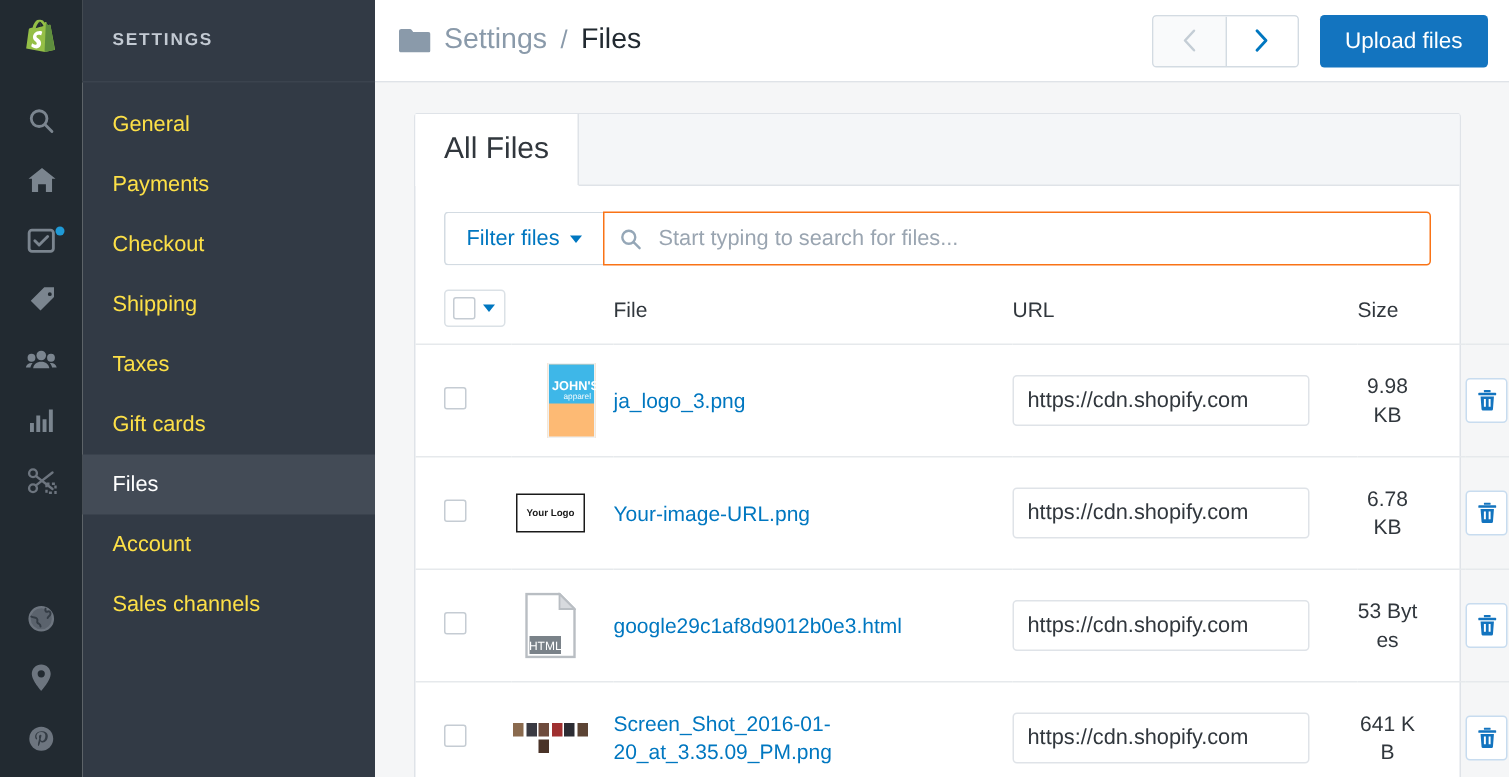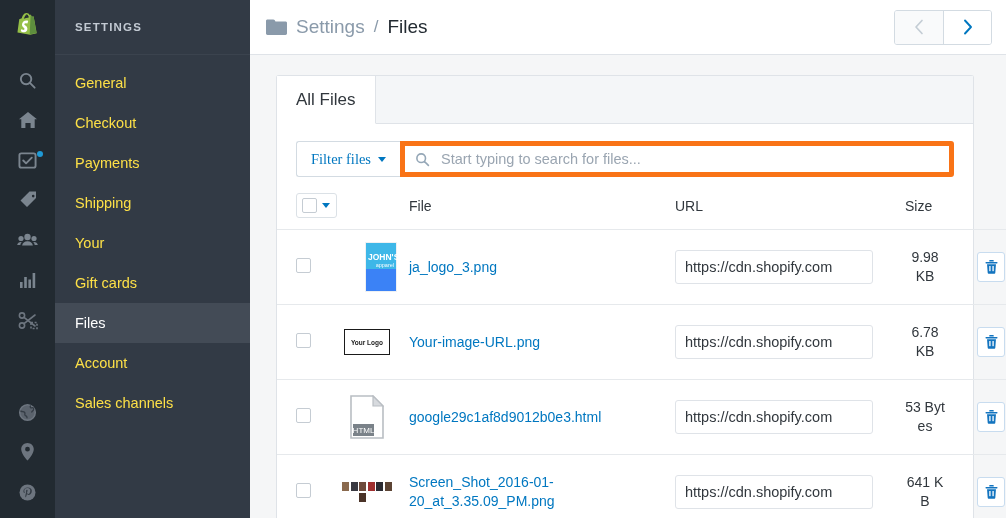--- a/index.html
+++ b/index.html
@@ -176,21 +176,21 @@
   .tabs {
     display: flex;
     border-bottom: 1px solid #dfe3e8;
     background: #f4f6f8;
     height: 48px;
   }
   .tab {
     padding: 0 19px;
     display: flex;
     align-items: center;
-    font-size: 17px;
+    font-size: 20px;
     color: #31373d;
     cursor: pointer;
     background: #f4f6f8;
     border-right: 1px solid #dfe3e8;
   }
   .tab.active {
     background: #ffffff;
     border-bottom: 1px solid #ffffff;
     margin-bottom: -1px;
   }
@@ -206,32 +206,32 @@
     border-radius: 3px 0 0 3px;
     background: #ffffff;
     color: #0077c0;
     font-size: 14.5px;
     height: 36px;
     padding: 0 14px;
     display: flex;
     align-items: center;
     gap: 7px;
     cursor: pointer;
-    font-family: Liberation Serif, serif;
+    font-family: Liberation Sans, sans-serif;
     white-space: nowrap;
   }
   .caret {
     width: 0; height: 0;
     border-left: 4.5px solid transparent;
     border-right: 4.5px solid transparent;
     border-top: 5px solid #0077c0;
   }
   .search-box {
     flex: 1 1 auto;
-    border: 5px solid #f97316;
+    border: 1px solid #f97316;
     border-radius: 0 3px 3px 0;
     background: #ffffff;
     height: 36px;
     display: flex;
     align-items: center;
     padding: 0 10px;
     gap: 9px;
     min-width: 0;
   }
   .search-icon { color: #95a7b7; display: flex; align-items: center; }
@@ -331,21 +331,21 @@
     display: flex;
     align-items: center;
     justify-content: center;
     cursor: pointer;
     color: #1374bf;
   }
 
   
   .thumb-johns {
     width: 32px; height: 50px;
-    background: #3b82f6;
+    background: #fdba74;
     border: 1px solid #eef1f3;
     display: flex; flex-direction: column; margin-left: 28px;
   }
   .thumb-johns .top {
     background: #3eb7e8;
     height: 26px;
     color: #ffffff;
     font-size: 8.5px;
     font-weight: bold;
     display: flex;
@@ -470,30 +470,30 @@
     </div>
   </div>
 
   <div class="settings-nav">
     <div class="settings-title">SETTINGS</div>
     <div class="nav-list">
       <div class="nav-item">
           <span>General</span>
         </div>
       <div class="nav-item">
+          <span>Payments</span>
+        </div>
+      <div class="nav-item">
           <span>Checkout</span>
-        </div>
-      <div class="nav-item">
-          <span>Payments</span>
         </div>
       <div class="nav-item">
           <span>Shipping</span>
         </div>
       <div class="nav-item">
-          <span>Your</span>
+          <span>Taxes</span>
         </div>
       <div class="nav-item">
           <span>Gift cards</span>
         </div>
       <div class="nav-item active">
           <span>Files</span>
         </div>
       <div class="nav-item">
           <span>Account</span>
         </div>
@@ -522,20 +522,21 @@
             <svg width="10" height="16" viewBox="0 0 10 16" fill="none" stroke="currentColor" stroke-width="1.7" stroke-linecap="round" stroke-linejoin="round">
               <polyline points="8,1.5 2,8 8,14.5"></polyline>
             </svg>
           </div>
           <div class="pager-btn next">
             <svg width="10" height="16" viewBox="0 0 10 16" fill="none" stroke="currentColor" stroke-width="1.9" stroke-linecap="round" stroke-linejoin="round">
               <polyline points="2,1.5 8,8 2,14.5"></polyline>
             </svg>
           </div>
         </div>
+        <button class="upload-btn">Upload files</button>
       </div>
     </div>
 
     <div class="content-wrap">
       <div class="card">
 
         <div class="tabs">
           <div class="tab active">All Files</div>
         </div>
 

